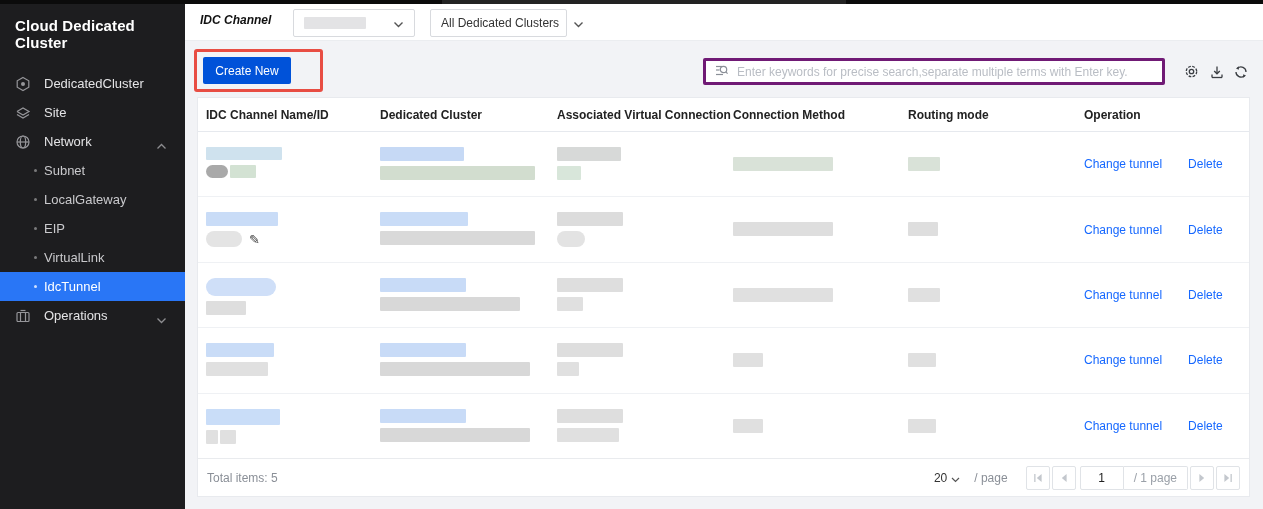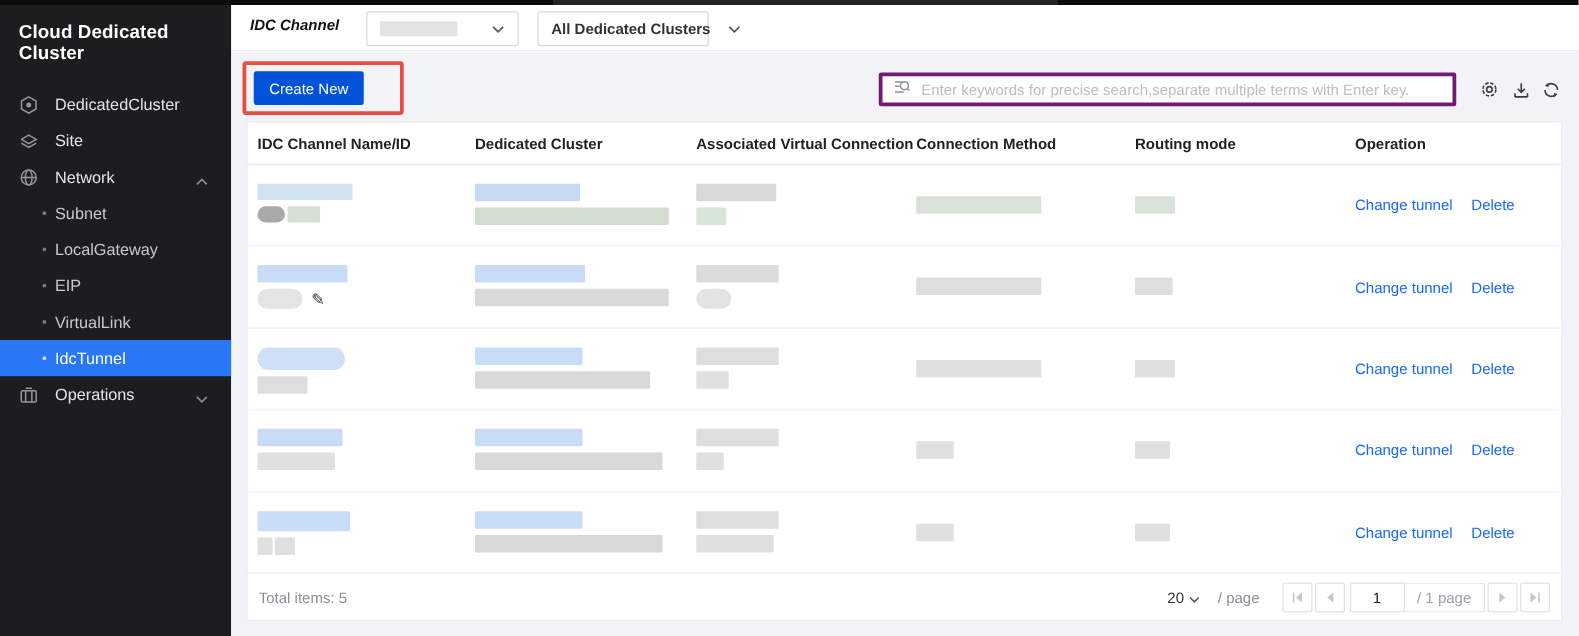--- a/index.html
+++ b/index.html
@@ -21,21 +21,21 @@
   .menu-item .mi-chevron { position:absolute; right:18px; top:9px; }
   .menu-item.active { background:#2976f6; }
   .menu-item.active .mi-label { color:#ffffff; }
   .menu-item.active .mi-bullet { background:#cfe0ff; }
 
   
   .content { position:absolute; left:185px; top:4px; width:1078px; height:505px; }
   .content-header { height:37px; background:#ffffff; border-bottom:1px solid #ebedf0; position:relative; }
   .page-title { position:absolute; left:15px; top:9px; font-size:12px; font-weight:bold; color:#111;font-style:italic; }
   .dd { position:absolute; top:5px; height:28px; background:#fff; border:1px solid #d8dade; border-radius:2px;
-        display:flex; align-items:center; padding:0 10px; cursor:pointer;font-weight:bold; }
+        display:flex; align-items:center; padding:0 10px; cursor:pointer; }
   .dd-1 { left:108px; width:122px; }
   .dd-2 { left:245px; width:137px; }
   .dd-redact { width:62px; height:12px; background:#e3e3e5; border-radius:1px; }
   .dd-label { font-size:12px; color:#333; white-space:nowrap; }
   .dd .caret { margin-left:auto; }
 
   .content-body { position:absolute; top:37px; left:0; width:1078px; height:468px; background:#f2f3f6; }
 
   .annotation-box { position:absolute; left:9px; top:8px; width:129px; height:43px;
     border:3px solid #e84d43; border-radius:3px; }
@@ -58,21 +58,21 @@
   .tbody { flex:1; display:flex; flex-direction:column; }
   .table-row { display:grid; grid-template-columns:174px 177px 176px 175px 176px 1fr; flex:1; border-bottom:1px solid #eff1f4; }
   .table-row:last-child { border-bottom:none; }
   .cell { padding:15px 0 0 8px; }
   .cell .line { display:flex; align-items:center; margin-bottom:5px; }
   .cell .line.single { margin-top:10px; }
   .blk { border-radius:1px; margin-right:2px; }
   .edit-pen { font-size:13px; color:#3a3a3a; margin-left:5px; line-height:1; cursor:pointer; }
   .cell.op { display:flex; align-items:center; padding-top:0; }
   .cell.op a { font-size:12px; color:#1668ff; text-decoration:none; cursor:pointer; }
-  .cell.op a + a { margin-left:15px; }
+  .cell.op a + a { margin-left:26px; }
 
   
   .tfoot { height:38px; border-top:1px solid #e9ebee; display:flex; align-items:center; padding:0 9px; }
   .total-label { font-size:12px; color:#8a8f97; }
   .pager { margin-left:auto; display:flex; align-items:center; }
   .psize { display:flex; align-items:center; font-size:12px; color:#333; cursor:pointer; }
   .psize .caret { margin:2px 0 0 4px; }
   .psize .per { color:#8a8f97; margin-left:14px; }
   .pgroup { display:flex; align-items:center; margin-left:16px; }
   .pbtn { width:24px; height:24px; border:1px solid #e0e3e7; background:#fff; border-radius:2px;

